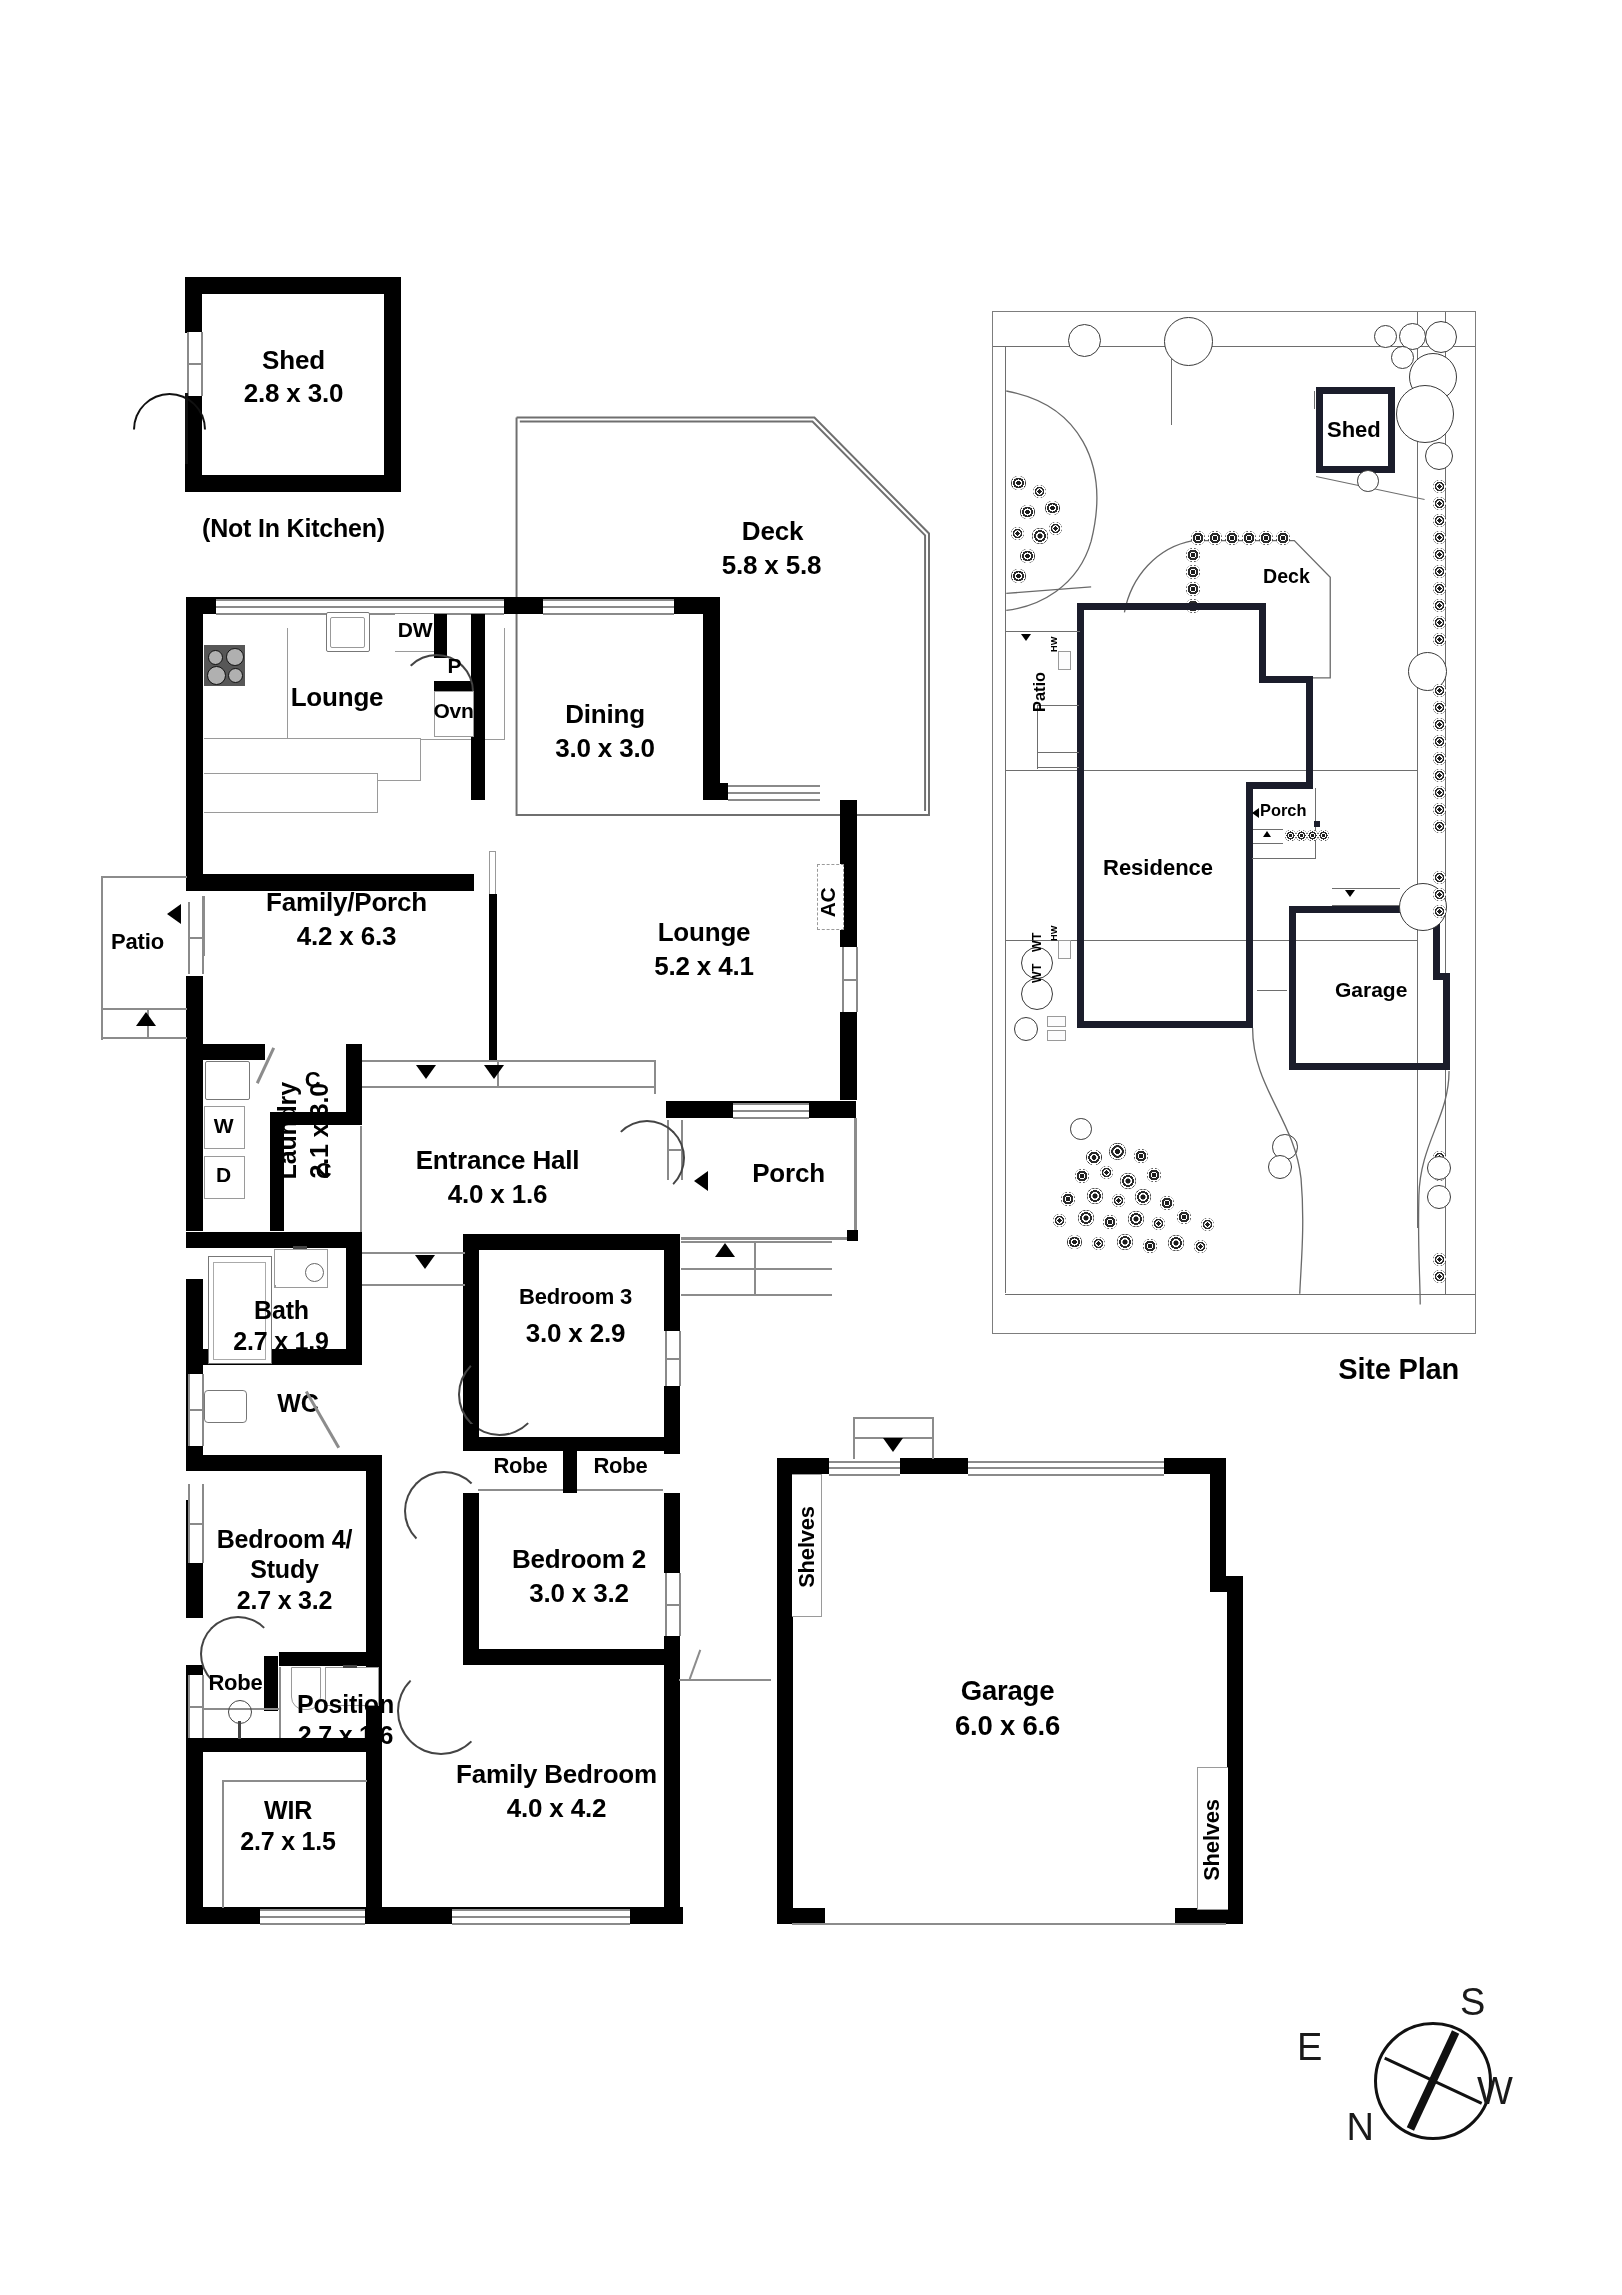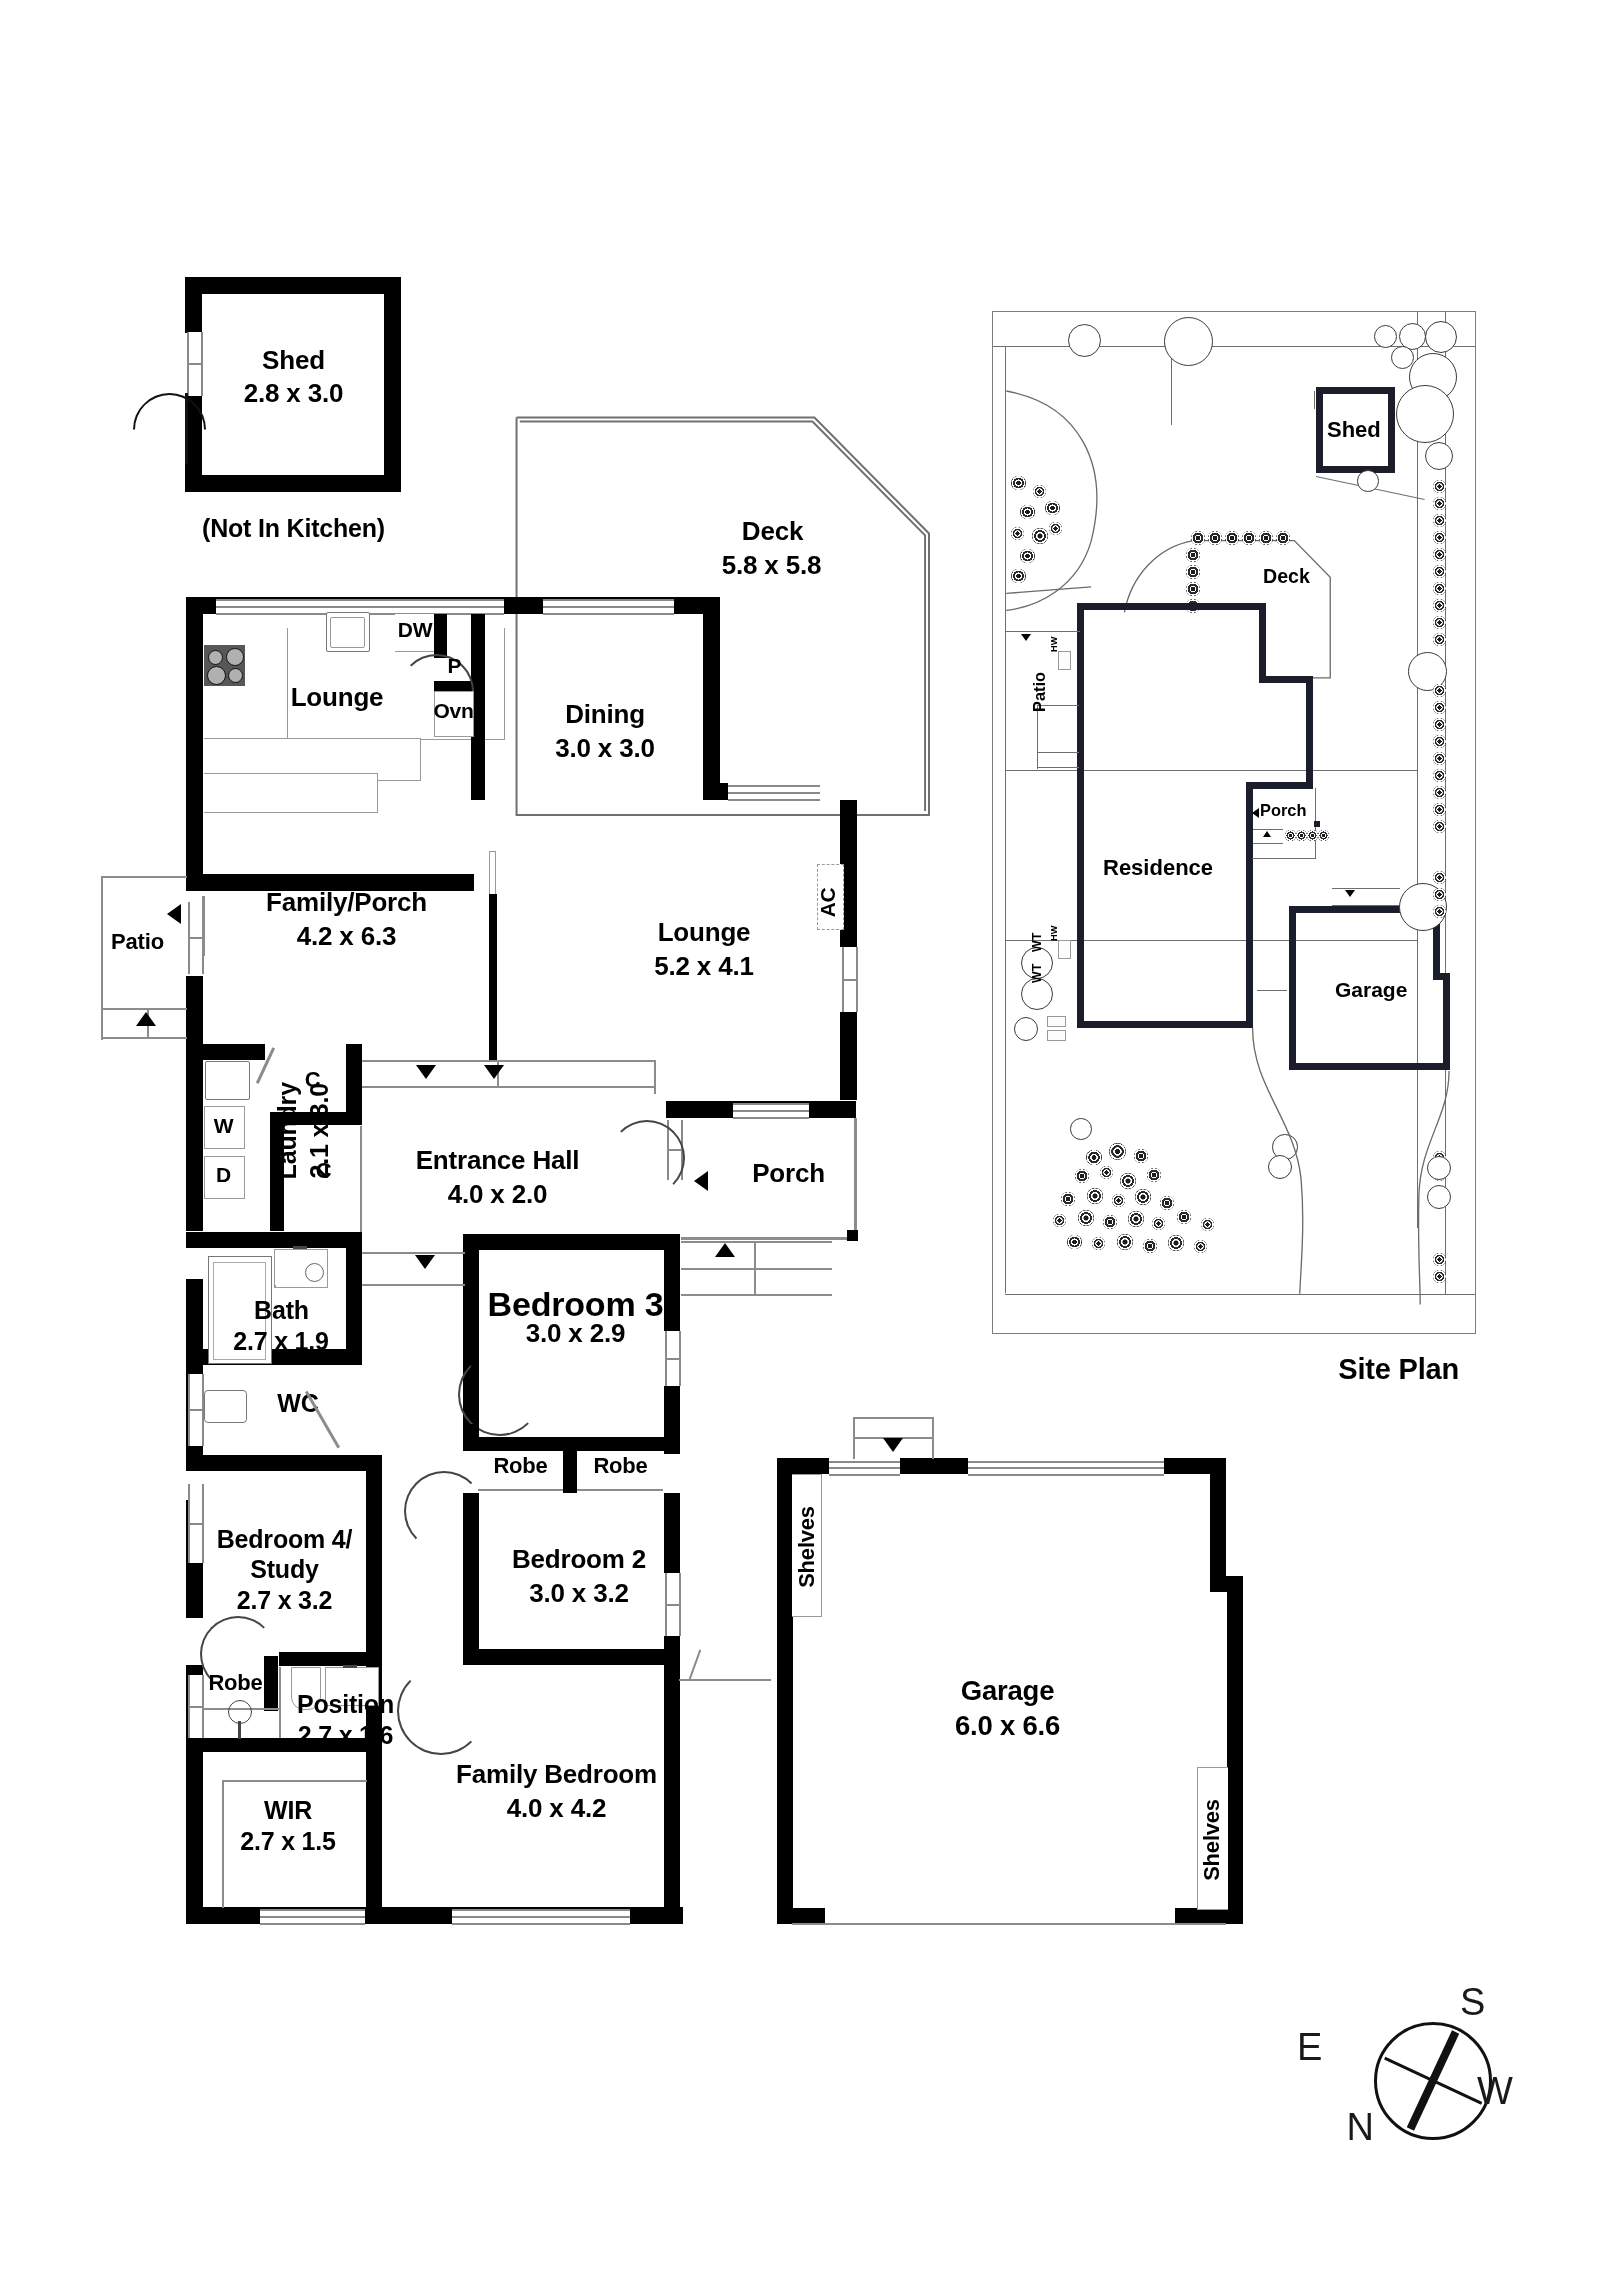--- a/index.html
+++ b/index.html
@@ -174,21 +174,21 @@
     <div class="hair" style="left:360px;top:1126px;width:2px;height:107px;"></div>
     <div class="lbl" style="left:285px;top:1158px;width:77px;font-size:22px;">C</div>
 
     <div class="hair" style="left:362px;top:1060px;width:294px;height:2px;"></div>
     <div class="hair" style="left:362px;top:1086px;width:294px;height:2px;"></div>
     <div class="hair" style="left:497px;top:1060px;width:2px;height:27.5px;"></div>
     <div class="hair" style="left:654px;top:1060px;width:2px;height:34px;"></div>
     <div class="triangle tri-down" style="left:416px;top:1065px;"></div>
     <div class="triangle tri-down" style="left:484px;top:1065px;"></div>
     <div class="lbl" style="left:370px;top:1145px;width:255px;font-size:26px;">Entrance Hall</div>
-    <div class="lbl" style="left:370px;top:1179px;width:255px;font-size:26px;">4.0 x 2.0</div>
+    <div class="lbl" style="left:370px;top:1179px;width:255px;font-size:26px;">4.0 x 1.6</div>
     <div class="win" style="left:667px;top:1120px;width:11.8px;height:60px;border:none;
                 border-left:2px solid #8a8a8a;border-right:2px solid #8a8a8a;"></div>
     <div class="doorarc" style="left:609px;top:1120px;width:72px;height:72px;
                 border:2px solid #444;border-radius:50%;
                 border-left-color:transparent;border-bottom-color:transparent;"></div>
     <div class="triangle tri-left" style="left:694px;top:1171px;"></div>
 
     <div class="lbl" style="left:723px;top:1158px;width:131px;font-size:26px;">Porch</div>
     <div class="hair" style="left:681px;top:1241px;width:151px;height:2px;"></div>
     <div class="hair" style="left:681px;top:1268px;width:151px;height:2px;"></div>
@@ -208,21 +208,21 @@
                 border:1.3px solid #666;border-radius:50%;"></div>
     <div class="lbl" style="left:216px;top:1296px;width:131px;font-size:25px;">Bath</div>
     <div class="lbl" style="left:209px;top:1327px;width:144px;font-size:25px;">2.7 x 1.9</div>
 
     <div class="wall" style="left:463px;top:1234px;width:216px;height:15.7px;"></div>
     <div class="wall" style="left:463px;top:1234px;width:15.7px;height:190px;"></div>
     <div class="wall" style="left:664px;top:1234px;width:15.7px;height:97px;"></div>
     <div class="win" style="left:665px;top:1331px;width:11.8px;height:55px;border:none;
                 border-left:2px solid #8a8a8a;border-right:2px solid #8a8a8a;"></div>
     <div class="wall" style="left:664px;top:1386px;width:15.7px;height:68px;"></div>
-    <div class="lbl" style="left:484px;top:1284px;width:183px;font-size:34px;">Bedroom 3</div>
+    <div class="lbl" style="left:484px;top:1284px;width:183px;font-size:22px;">Bedroom 3</div>
     <div class="lbl" style="left:484px;top:1318px;width:183px;font-size:26px;">3.0 x 2.9</div>
     <div class="hair" style="left:362px;top:1252px;width:103px;height:2px;"></div>
     <div class="hair" style="left:362px;top:1284px;width:103px;height:2px;"></div>
     <div class="triangle tri-down" style="left:415px;top:1255px;"></div>
     <div class="doorarc" style="left:458px;top:1353px;width:79px;height:79px;
                 border:2px solid #444;border-radius:50%;
                 border-right-color:transparent;border-top-color:transparent;"></div>
     <div class="wall" style="left:463px;top:1424px;width:15.7px;height:13px;"></div>
 
     <div class="wall" style="left:463px;top:1437px;width:216px;height:14.4px;"></div>

